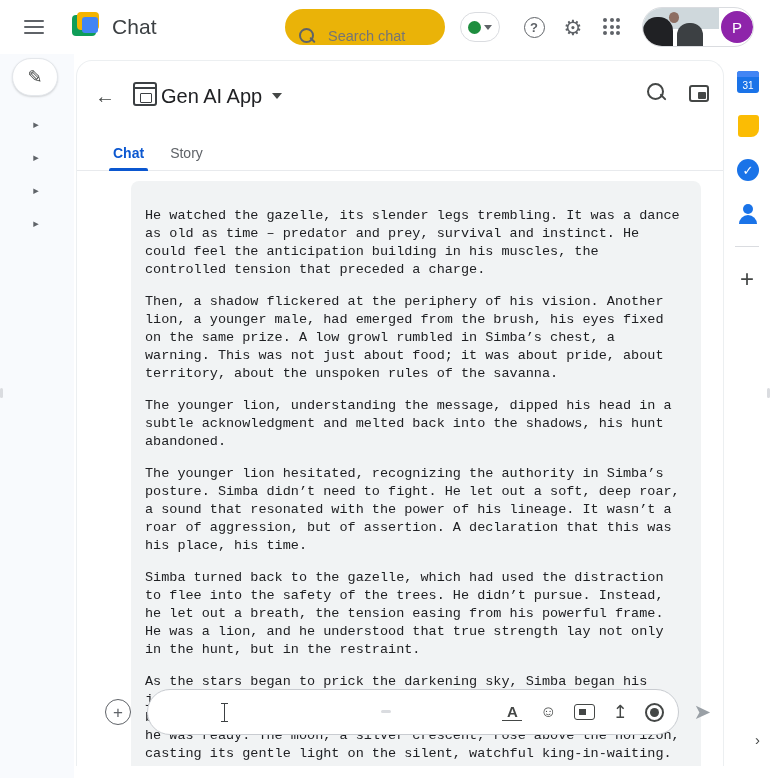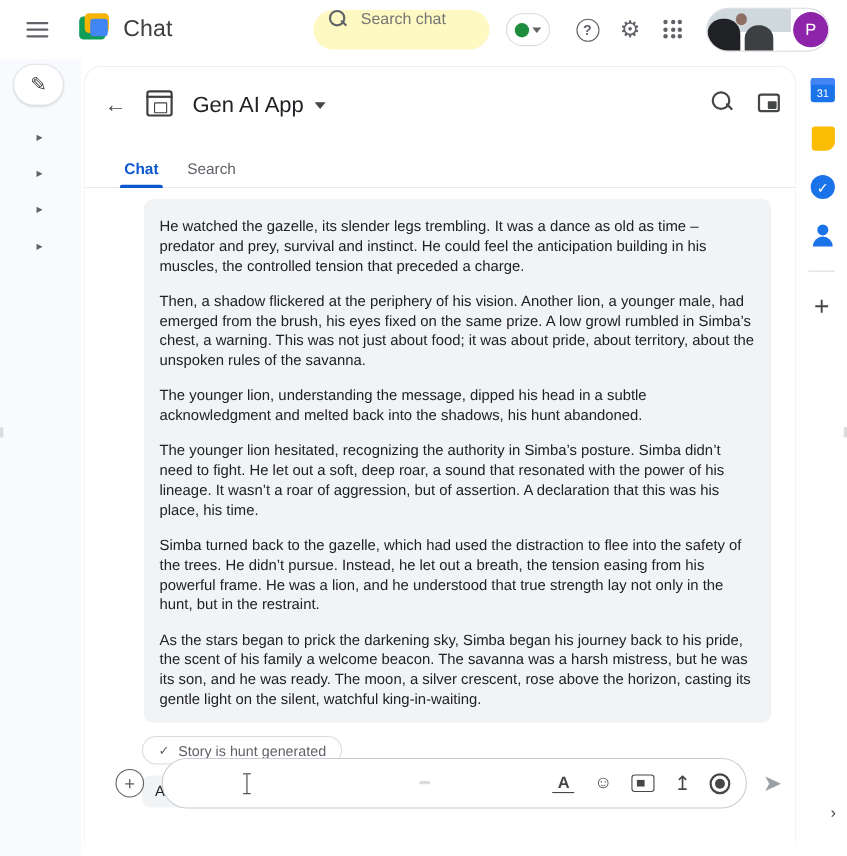--- a/index.html
+++ b/index.html
@@ -52,22 +52,22 @@
     width: 16px; height: 16px; border-radius: 3px;
     background: #4285f4;
   }
   .chat-title {
     margin-left: 10px;
     font-size: 21px; color: #3c4043; letter-spacing: .1px;
   }
   .searchbox-full {
     position: absolute; left: 285px; top: 9px;
     width: 160px; height: 36px;
-    background: #fef9c3; border-radius: 18px;
-    display: flex; align-items: flex-start; padding-left: 14px;
+    background: #eab308; border-radius: 18px;
+    display: flex; align-items: flex-end; padding-left: 14px;
   }
   .search-icon { width: 17px; height: 17px; position: relative; flex: 0 0 auto; }
   .search-icon::before {
     content: ""; position: absolute; left: 0; top: 0;
     width: 11px; height: 11px; border: 2px solid #5f6368; border-radius: 50%;
   }
   .search-icon::after {
     content: ""; position: absolute; left: 10px; top: 11px;
     width: 7px; height: 2px; background: #5f6368; transform: rotate(45deg);
     border-radius: 1px;
@@ -193,21 +193,21 @@
     position: relative;
   }
   .cal-glyph::before {
     content: ""; position: absolute; left: -2px; top: 3px; right: -2px; height: 2px; background: #3c4043;
   }
   .cal-glyph::after {
     content: ""; position: absolute; left: 5px; top: 9px; width: 10px; height: 8px;
     border: 1.5px solid #3c4043; border-radius: 1px;
   }
   .space-name {
-    margin-left: 14px; font-size: 20px; color: #202124;
+    margin-left: 0; font-size: 20px; color: #202124;
   }
   .space-caret {
     margin-left: 10px; width: 0; height: 0;
     border-left: 5px solid transparent; border-right: 5px solid transparent;
     border-top: 6px solid #444746;
   }
   .header-right {
     position: absolute; right: 14px; top: 22px;
     display: flex; align-items: center; gap: 22px;
   }
@@ -252,21 +252,21 @@
   .msg-bubble {
     margin: 0 0 0 54px;
     width: 570px;
     background: #f1f3f4;
     border-radius: 8px;
     padding: 12px 14px 12px 14px;
     color: #202124;
     font-size: 13.5px;
     line-height: 18px;
   }
-  .msg-bubble p { margin: 4px 0 14px 0; }
+  .msg-bubble p { margin: 14px 0 14px 0; font-family: Liberation Mono, monospace; }
   .msg-bubble p:last-child { margin-bottom: 0; }
   .gen-chip {
     margin: 12px 0 0 52px;
     display: inline-flex; align-items: center; gap: 8px;
     height: 26px; padding: 0 14px;
     border: 1px solid #dadce0; border-radius: 14px;
     background: #fff;
     font-size: 13px; color: #5f6368;
   }
   .check-icon { color: #5f6368; font-size: 12px; }
@@ -458,21 +458,21 @@
       <div class="space-name">Gen AI App</div>
       <div class="space-caret"></div>
       <div class="header-right">
         <div class="hdr-search"></div>
         <div class="hdr-panel"></div>
       </div>
     </div>
 
     <div class="tabs">
       <div class="tab active">Chat</div>
-      <div class="tab">Search</div>
+      <div class="tab">Story</div>
     </div>
 
     <div class="msgarea">
       <div class="msg-bubble">
         <p>He watched the gazelle, its slender legs trembling. It was a dance as old as time – predator and prey, survival and instinct. He could feel the anticipation building in his muscles, the controlled tension that preceded a charge.</p>
         <p>Then, a shadow flickered at the periphery of his vision. Another lion, a younger male, had emerged from the brush, his eyes fixed on the same prize. A low growl rumbled in Simba’s chest, a warning. This was not just about food; it was about pride, about territory, about the unspoken rules of the savanna.</p>
         <p>The younger lion, understanding the message, dipped his head in a subtle acknowledgment and melted back into the shadows, his hunt abandoned.</p>
         <p>The younger lion hesitated, recognizing the authority in Simba’s posture. Simba didn’t need to fight. He let out a soft, deep roar, a sound that resonated with the power of his lineage. It wasn’t a roar of aggression, but of assertion. A declaration that this was his place, his time.</p>
         <p>Simba turned back to the gazelle, which had used the distraction to flee into the safety of the trees. He didn’t pursue. Instead, he let out a breath, the tension easing from his powerful frame. He was a lion, and he understood that true strength lay not only in the hunt, but in the restraint.</p>
         <p>As the stars began to prick the darkening sky, Simba began his journey back to his pride, the scent of his family a welcome beacon. The savanna was a harsh mistress, but he was its son, and he was ready. The moon, a silver crescent, rose above the horizon, casting its gentle light on the silent, watchful king-in-waiting.</p>

